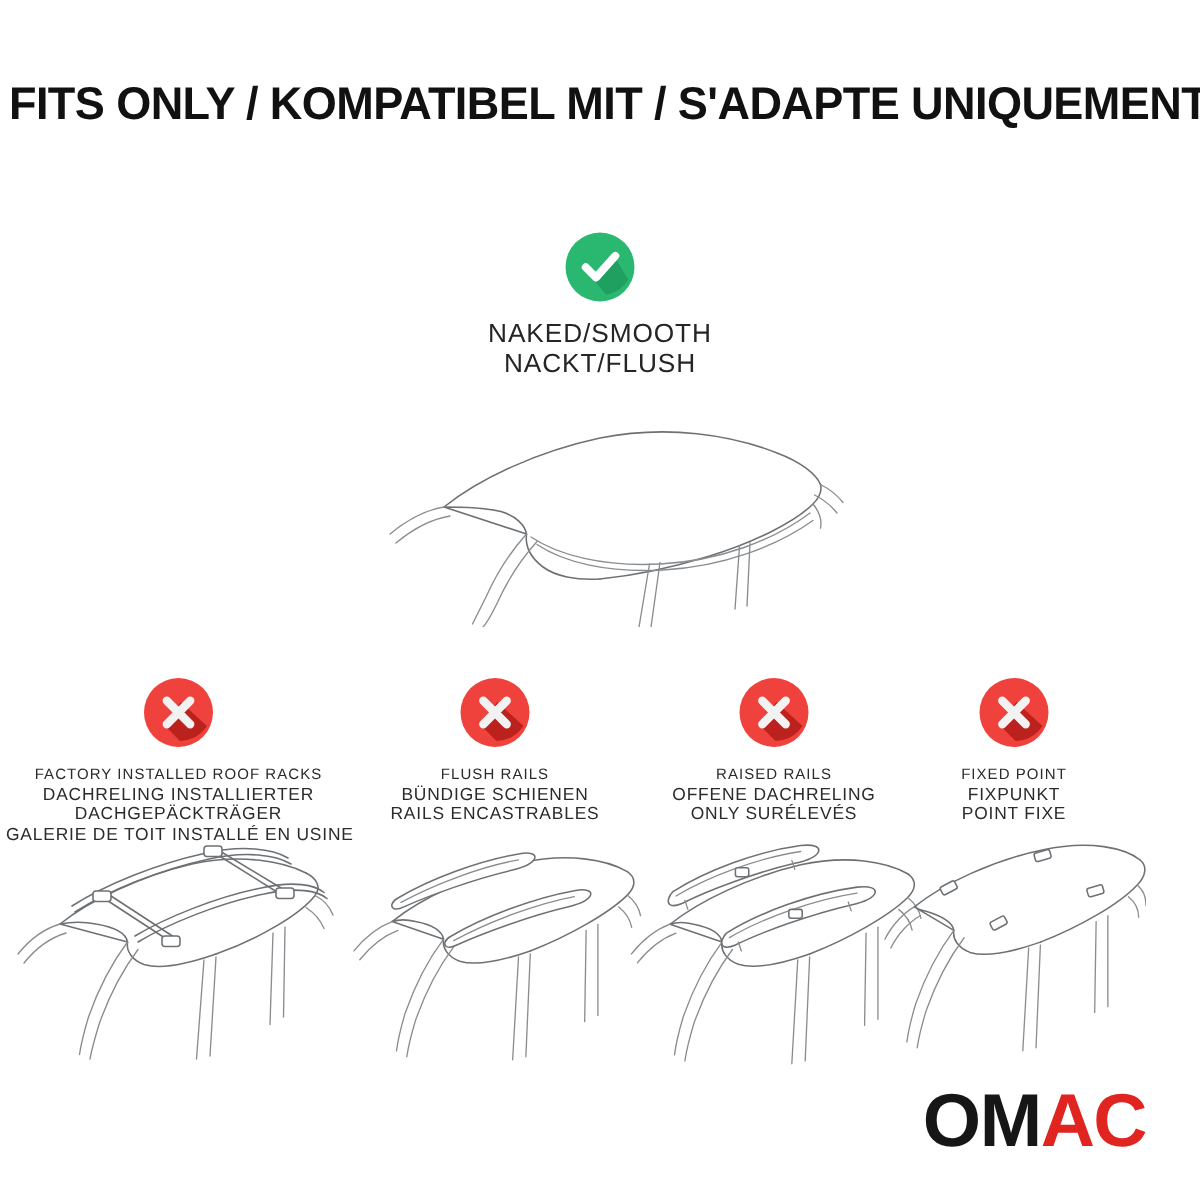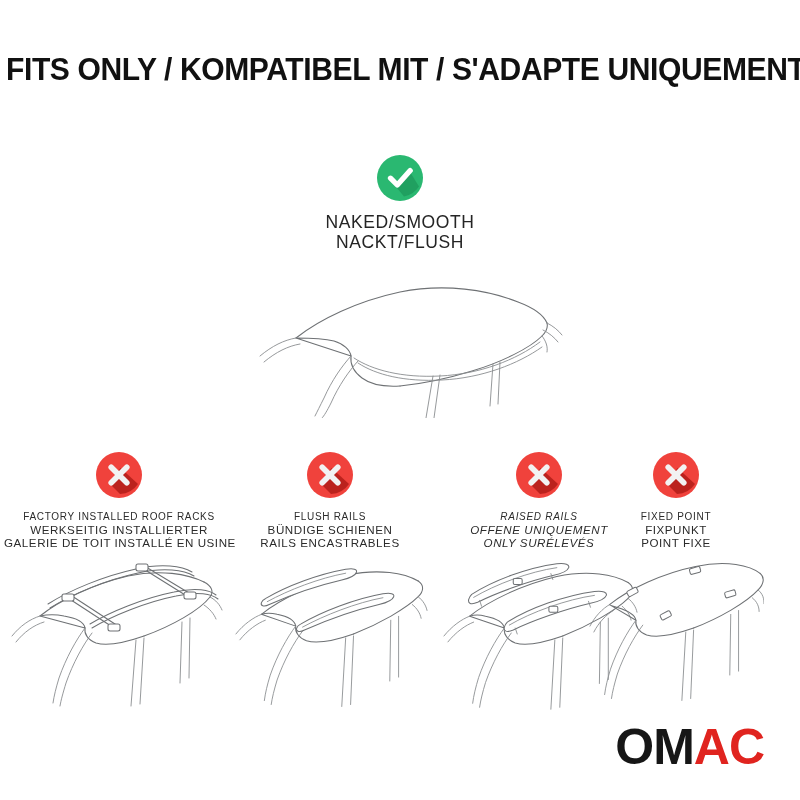--- a/index.html
+++ b/index.html
@@ -97,21 +97,21 @@
   .col-label div { white-space: nowrap; }
   .col-art {
     position: absolute;
     left: 0;
     width: 100%;
   }
 
   
   #col-0 { left: 4px;   width: 230px; }
   #col-1 { left: 232px; width: 196px; text-align: center; }
-  #col-2 { left: 440px; width: 198px; font-style: italic; }
+  #col-2 { left: 417px; width: 198px; }
   #col-3 { left: 588px; width: 176px; }
 
   #col-0 .col-art { top: 96px;  height: 160px; }
   #col-1 .col-art { top: 100px; height: 160px; }
   #col-2 .col-art { top: 100px; height: 160px; }
   #col-3 .col-art { top: 100px; height: 160px; }
 
   
   .logo {
     position: absolute;
@@ -183,21 +183,22 @@
     <div class="icon-wrap">
       <div class="icon-circle no">
         <svg width="46" height="46" viewBox="0 0 46 46" aria-hidden="true">
           <path d="M24.5 16 L42 32 A23 23 0 0 1 24 42 L13 31 Z" fill="#b51f1a" opacity="0.9"></path>
           <path d="M15.2 15.2 L30.8 30.8 M30.8 15.2 L15.2 30.8" fill="none" stroke="#f2f2f2" stroke-width="5.6" stroke-linecap="round"></path>
         </svg>
       </div>
     </div>
     <div class="col-label">
       <div class="l1">FACTORY INSTALLED ROOF RACKS</div>
-      <div>WERKSEITIG INSTALLIERTER</div>
+      <div>DACHRELING INSTALLIERTER</div>
+      <div>DACHGEPÄCKTRÄGER</div>
       <div>GALERIE DE TOIT INSTALLÉ EN USINE</div>
     </div>
     <div class="col-art">
       <svg width="100%" height="160" viewBox="0 0 230 160" preserveAspectRatio="xMidYMid meet" aria-hidden="true">
 
         <path class="ln" d="M36,68 C56,52 90,36 124,28 C156,21 184,26 200,34"></path>
         <path class="ln" d="M200,34 C208,38 210,44 206,49 C196,62 168,78 140,88"></path>
         <path class="ln" d="M140,88 C120,95 102,98 92,95 C84,92 80,86 81,80"></path>
         <path class="ln" d="M81,80 C80,74 72,70 60,68 C50,66 41,67 36,68 Z"></path>
 
@@ -277,21 +278,21 @@
     <div class="icon-wrap">
       <div class="icon-circle no">
         <svg width="46" height="46" viewBox="0 0 46 46" aria-hidden="true">
           <path d="M24.5 16 L42 32 A23 23 0 0 1 24 42 L13 31 Z" fill="#b51f1a" opacity="0.9"></path>
           <path d="M15.2 15.2 L30.8 30.8 M30.8 15.2 L15.2 30.8" fill="none" stroke="#f2f2f2" stroke-width="5.6" stroke-linecap="round"></path>
         </svg>
       </div>
     </div>
     <div class="col-label">
       <div class="l1">RAISED RAILS</div>
-      <div>OFFENE UNIQUEMENT</div>
+      <div>OFFENE DACHRELING</div>
       <div>ONLY SURÉLEVÉS</div>
     </div>
     <div class="col-art">
       <svg width="100%" height="160" viewBox="0 0 200 160" preserveAspectRatio="xMidYMid meet" aria-hidden="true">
         <path class="ln" d="M30,64 C50,48 84,32 118,24 C150,17 176,22 190,30"></path>
         <path class="ln" d="M190,30 C196,34 196,40 190,46 C178,58 150,74 124,84"></path>
         <path class="ln" d="M124,84 C104,91 86,94 76,91 C68,88 64,82 65,76"></path>
         <path class="ln" d="M65,76 C64,70 56,66 46,64 C38,62 33,63 30,64 Z"></path>
         <path class="ln2" d="M30,64 C22,67 12,74 4,84"></path>
         <path class="ln2" d="M34,70 C26,73 16,80 8,90"></path>

